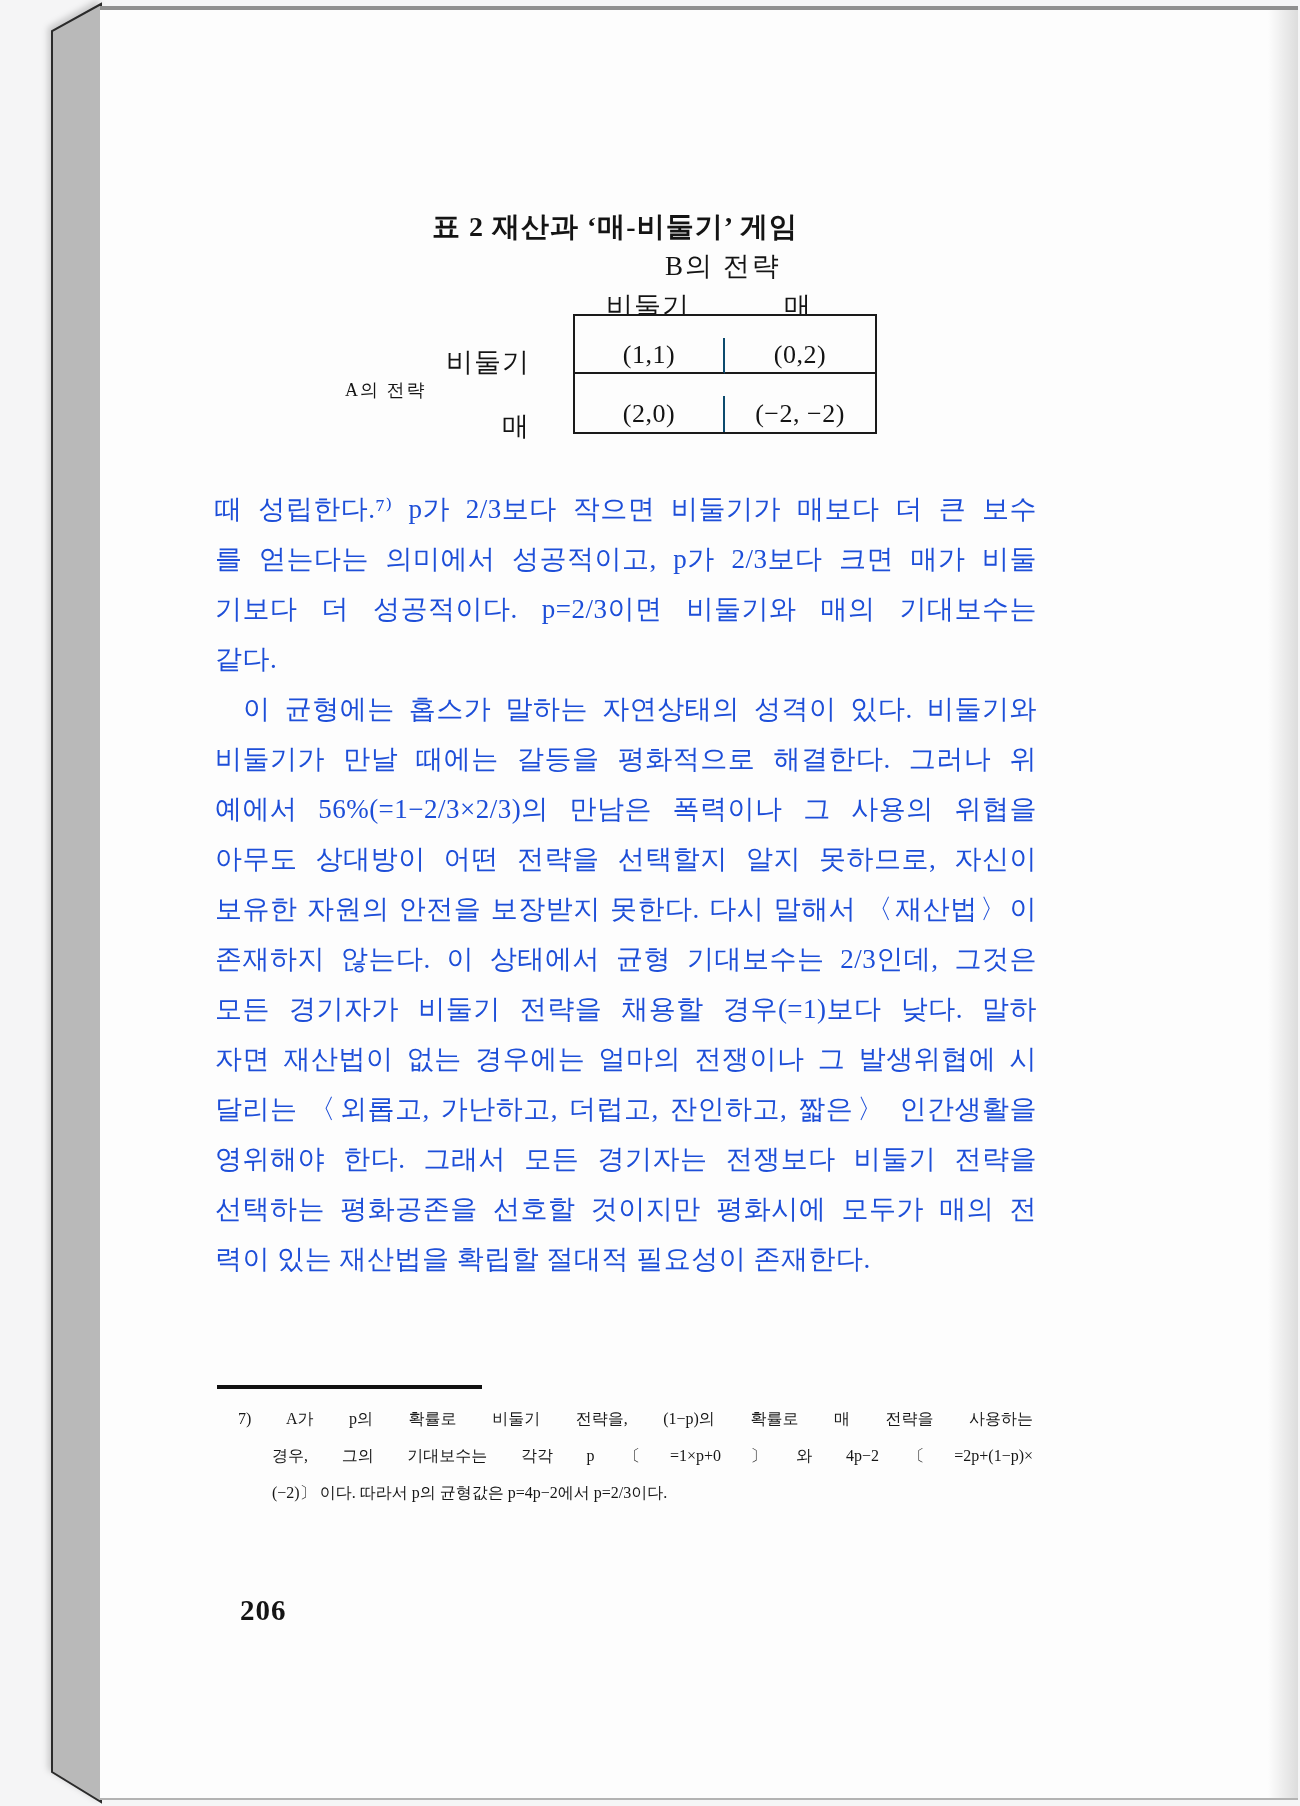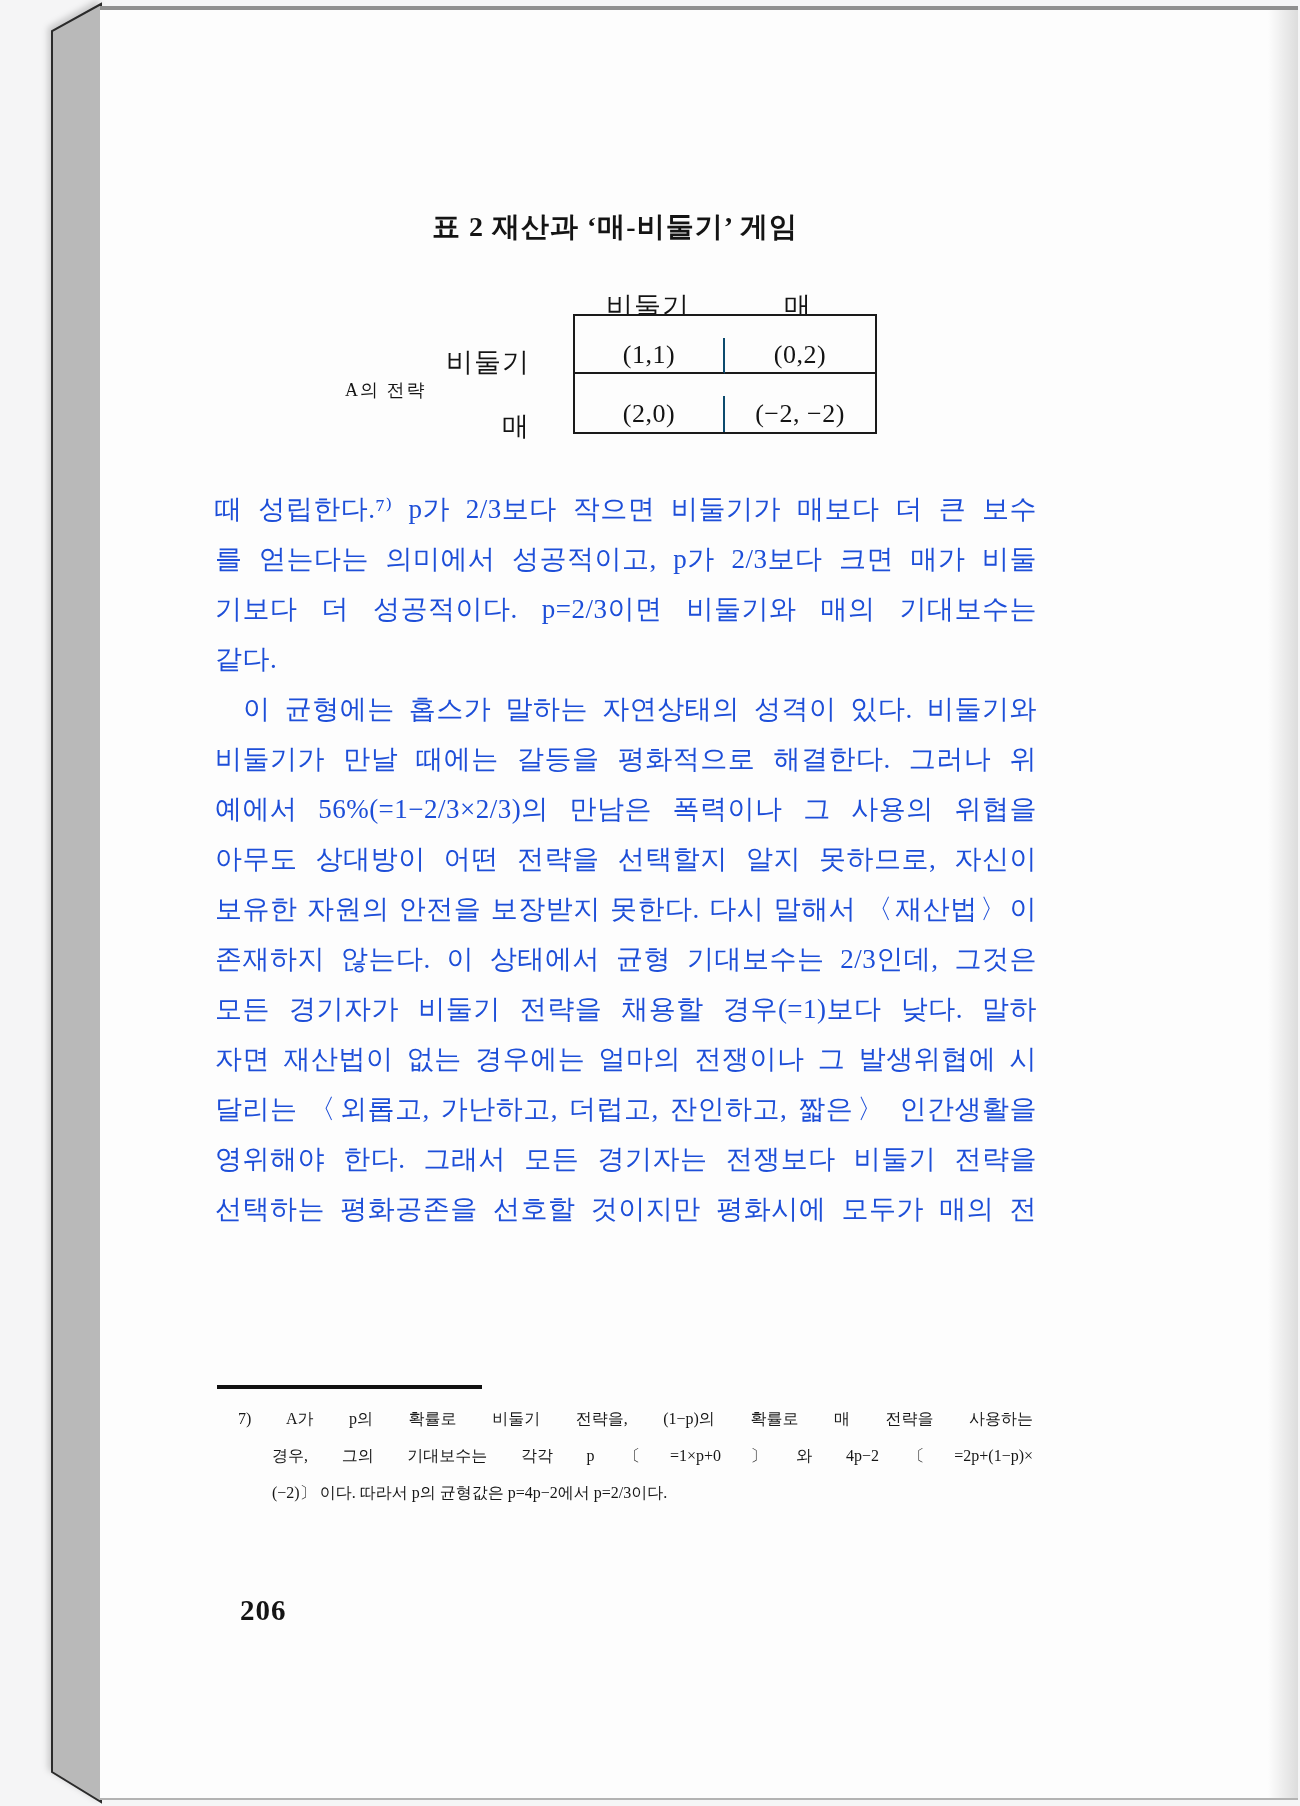--- a/index.html
+++ b/index.html
@@ -136,20 +136,21 @@
 <div class="stage">
 
   <svg class="spine-svg" viewBox="0 0 1300 1806" xmlns="http://www.w3.org/2000/svg">
     <polygon points="101,4 52,31 52,1772 101,1802" fill="#b9b9b9" stroke="#2b2b2b" stroke-width="2"></polygon>
   </svg>
 
   <div class="page">
     <div class="page-right-shade"></div>
 
     <div class="tbl-title ink">표 2 재산과 ‘매-비둘기’ 게임</div>
+    <div class="b-label ink">B의 전략</div>
 
     <div class="col-head c0 ink">비둘기</div>
     <div class="col-head c1 ink">매</div>
 
     <div class="a-label ink">A의 전략</div>
     <div class="row-head r0 ink">비둘기</div>
     <div class="row-head r1 ink">매</div>
 
     <div class="payoff">
       <div class="cell bR bB ink">(1,1)</div>
@@ -167,20 +168,21 @@
       <div class="bline">비둘기가 만날 때에는 갈등을 평화적으로 해결한다. 그러나 위</div>
       <div class="bline">예에서 56%(=1−2/3×2/3)의 만남은 폭력이나 그 사용의 위협을</div>
       <div class="bline">아무도 상대방이 어떤 전략을 선택할지 알지 못하므로, 자신이</div>
       <div class="bline">보유한 자원의 안전을 보장받지 못한다. 다시 말해서 〈재산법〉이</div>
       <div class="bline">존재하지 않는다. 이 상태에서 균형 기대보수는 2/3인데, 그것은</div>
       <div class="bline">모든 경기자가 비둘기 전략을 채용할 경우(=1)보다 낮다. 말하</div>
       <div class="bline">자면 재산법이 없는 경우에는 얼마의 전쟁이나 그 발생위협에 시</div>
       <div class="bline">달리는 〈외롭고, 가난하고, 더럽고, 잔인하고, 짧은〉 인간생활을</div>
       <div class="bline">영위해야 한다. 그래서 모든 경기자는 전쟁보다 비둘기 전략을</div>
       <div class="bline">선택하는 평화공존을 선호할 것이지만 평화시에 모두가 매의 전</div>
+      <div class="bline noj">력이 있는 재산법을 확립할 절대적 필요성이 존재한다.</div>
     </div>
 
     <div class="fn-rule"></div>
     <div class="footnote">
       <div class="fline">7) A가 p의 확률로 비둘기 전략을, (1−p)의 확률로 매 전략을 사용하는</div>
       <div class="fline ind">경우, 그의 기대보수는 각각 p〔=1×p+0〕와 4p−2〔=2p+(1−p)×</div>
       <div class="fline ind noj">(−2)〕 이다. 따라서 p의 균형값은 p=4p−2에서 p=2/3이다.</div>
     </div>
 
     <div class="pagenum">206</div>

